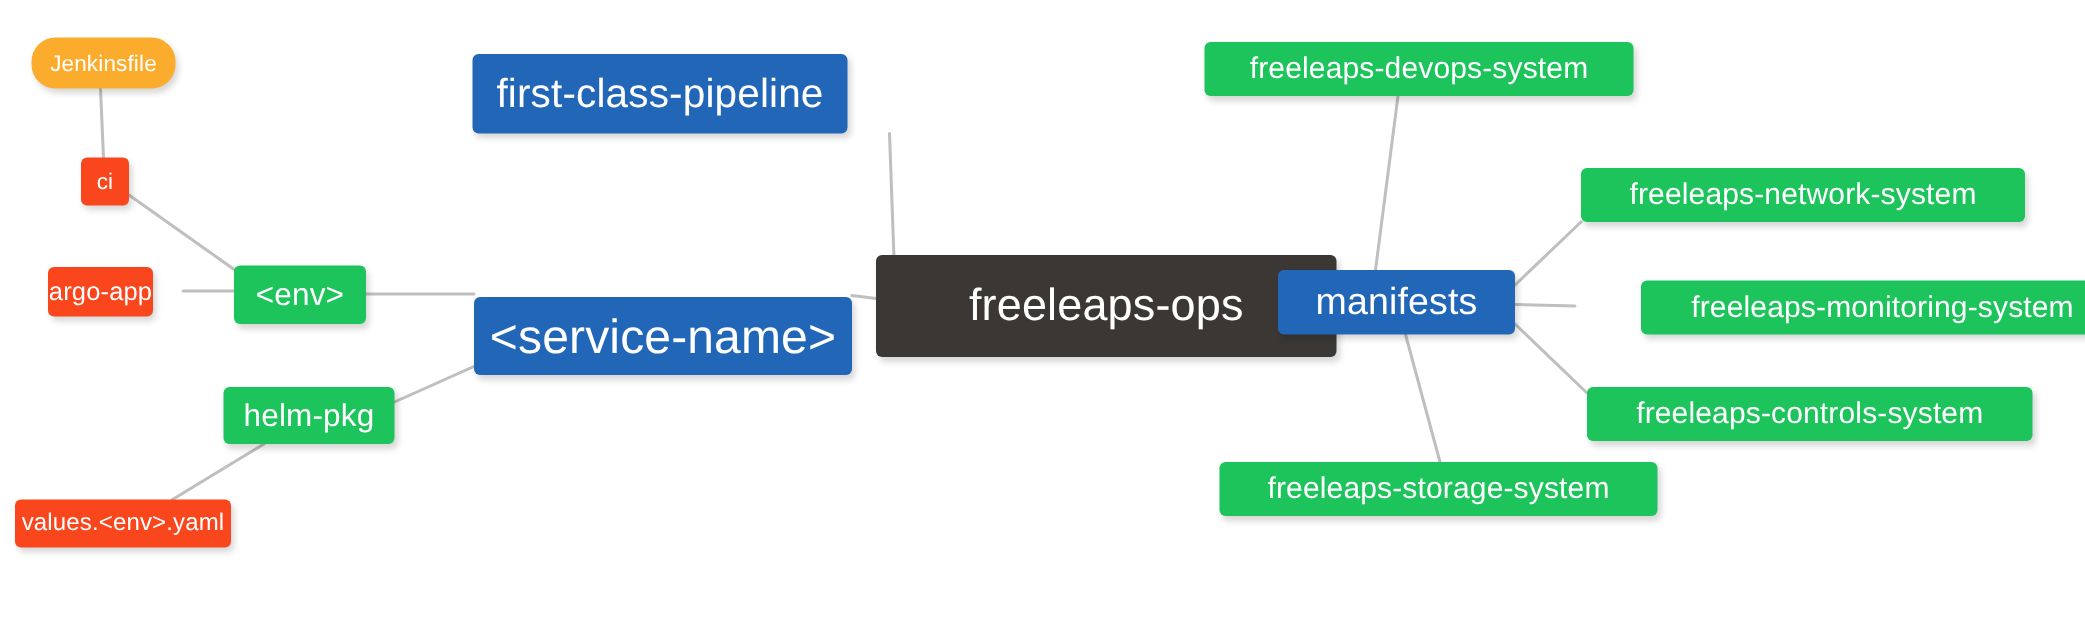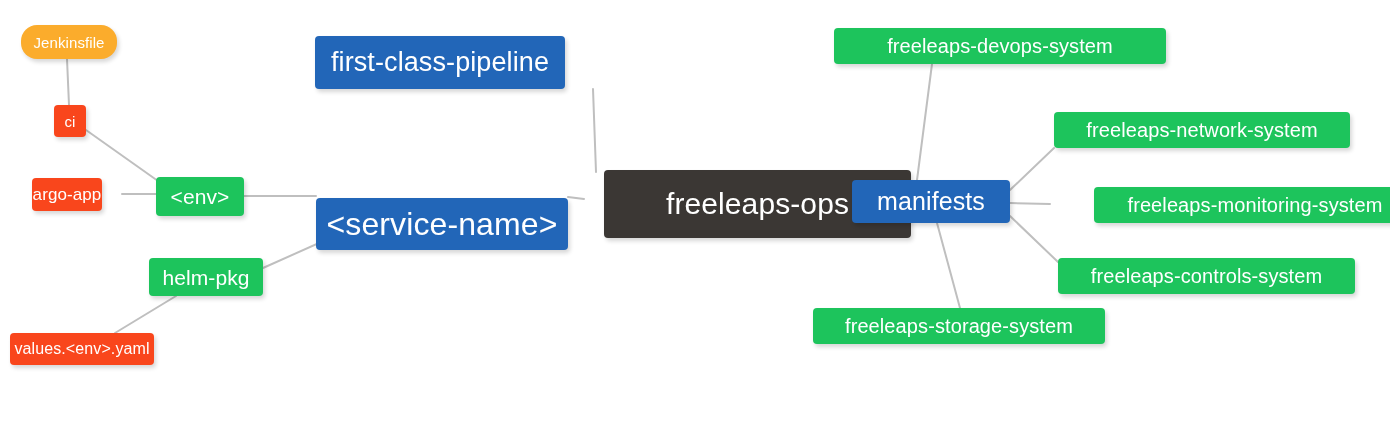--- a/index.html
+++ b/index.html
@@ -61,27 +61,27 @@
       <line x1="158" y1="181" x2="86" y2="130" stroke="#bfbfbf" stroke-width="2" stroke-linecap="round"></line>
       <line x1="156" y1="194" x2="122" y2="194" stroke="#bfbfbf" stroke-width="2" stroke-linecap="round"></line>
       <line x1="69" y1="105" x2="67" y2="59" stroke="#bfbfbf" stroke-width="2" stroke-linecap="round"></line>
       <line x1="176" y1="296" x2="115" y2="333" stroke="#bfbfbf" stroke-width="2" stroke-linecap="round"></line>
       <line x1="917" y1="180" x2="932" y2="64" stroke="#bfbfbf" stroke-width="2" stroke-linecap="round"></line>
       <line x1="1010" y1="190" x2="1054" y2="148" stroke="#bfbfbf" stroke-width="2" stroke-linecap="round"></line>
       <line x1="1010" y1="203" x2="1050" y2="204" stroke="#bfbfbf" stroke-width="2" stroke-linecap="round"></line>
       <line x1="1010" y1="216" x2="1058" y2="262" stroke="#bfbfbf" stroke-width="2" stroke-linecap="round"></line>
       <line x1="937" y1="223" x2="960" y2="308" stroke="#bfbfbf" stroke-width="2" stroke-linecap="round"></line>
     </svg>
-<div class="node n-root" style="left: 584px; top: 170px; width: 307px; height: 68px; font-size: 30px; margin-left: 20px;">freeleaps-ops</div>
+<div class="node n-root" style="left: 584px; top: 170px; width: 307px; height: 68px; font-size: 30px;">freeleaps-ops</div>
     <div class="node n-blue" style="left: 315px; top: 36px; width: 250px; height: 53px; font-size: 27px;">first-class-pipeline</div>
     <div class="node n-blue" style="left: 316px; top: 170px; width: 252px; height: 52px; font-size: 32px; margin-top: 28px;">&lt;service-name&gt;</div>
     <div class="node n-blue" style="left: 852px; top: 180px; width: 158px; height: 43px; font-size: 25px;">manifests</div>
     <div class="node n-green" style="left: 156px; top: 177px; width: 88px; height: 39px; font-size: 21px;">&lt;env&gt;</div>
     <div class="node n-green" style="left: 149px; top: 258px; width: 114px; height: 38px; font-size: 21px;">helm-pkg</div>
-    <div class="node n-green" style="left: 834px; top: 28px; width: 332px; height: 36px; font-size: 20px;">freeleaps-devops-system</div>
+    <div class="node n-green" style="left: 803px; top: 28px; width: 286px; height: 36px; font-size: 20px;">freeleaps-devops-system</div>
     <div class="node n-green" style="left: 1054px; top: 112px; width: 296px; height: 36px; font-size: 20px;">freeleaps-network-system</div>
     <div class="node n-green" style="left: 1094px; top: 187px; width: 322px; height: 36px; font-size: 20px;">freeleaps-monitoring-system</div>
     <div class="node n-green" style="left: 813px; top: 308px; width: 292px; height: 36px; font-size: 20px;">freeleaps-storage-system</div>
     <div class="node n-green" style="left: 1058px; top: 258px; width: 297px; height: 36px; font-size: 20px;">freeleaps-controls-system</div>
     <div class="node n-orange" style="left: 21px; top: 25px; width: 96px; height: 34px; font-size: 15px; border-radius: 16px;">Jenkinsfile</div>
     <div class="node n-red" style="left: 54px; top: 105px; width: 32px; height: 32px; font-size: 15px; text-align: right;">ci</div>
     <div class="node n-red" style="left: 32px; top: 178px; width: 70px; height: 33px; font-size: 17px;">argo-app</div>
     <div class="node n-red" style="left: 10px; top: 333px; width: 144px; height: 32px; font-size: 16px;">values.&lt;env&gt;.yaml</div>
   </div>
 

